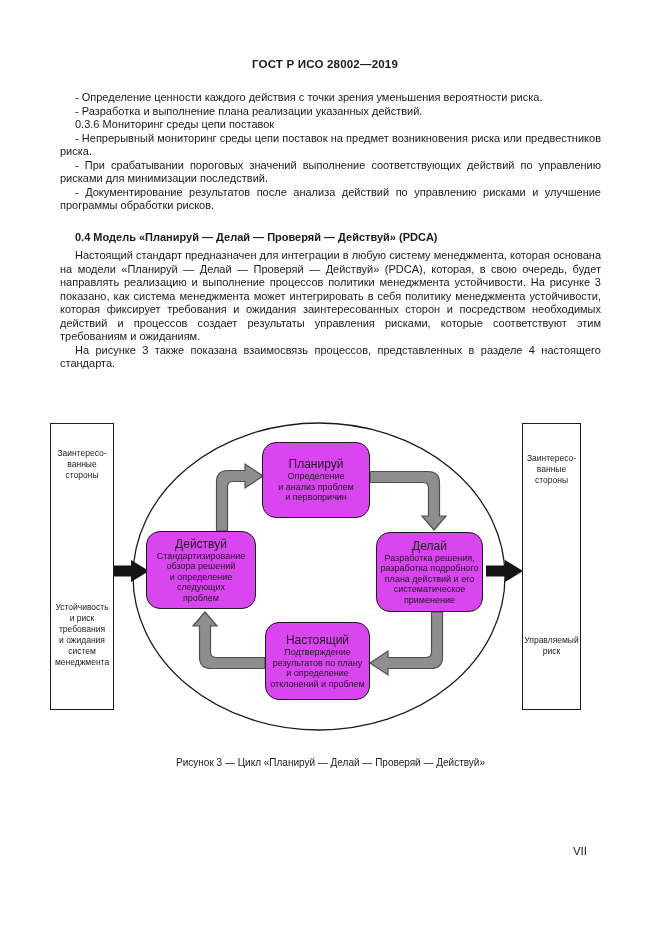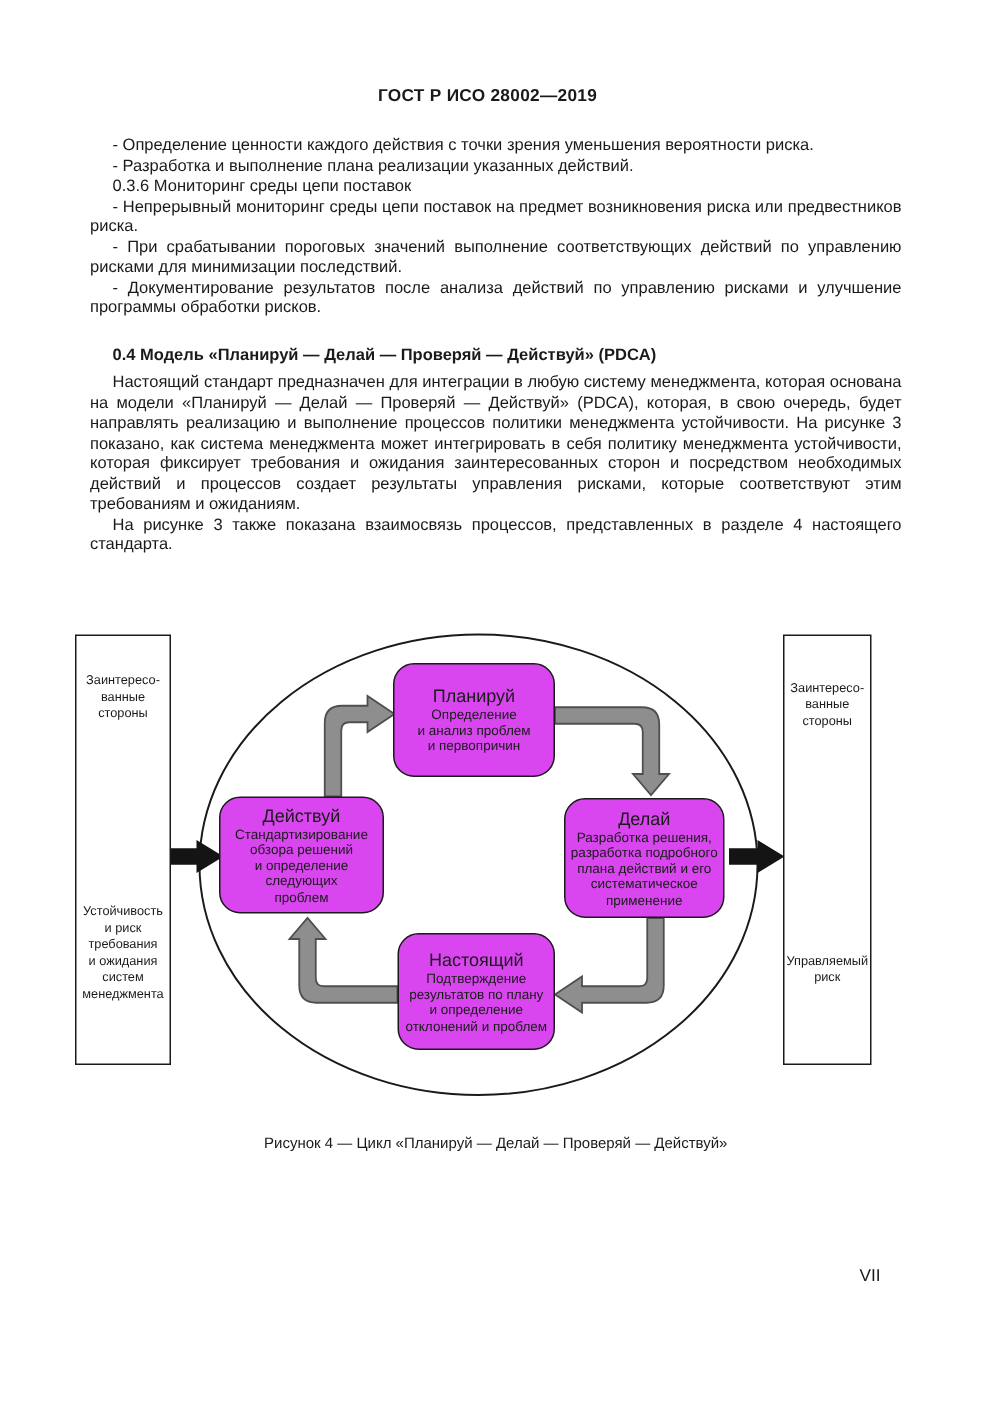--- a/index.html
+++ b/index.html
@@ -121,17 +121,17 @@
 
     <div class="node check">
       <div class="node-title">Настоящий</div>
       <div class="node-desc">Подтверждение
 результатов по плану
 и определение
 отклонений и проблем</div>
     </div>
   </div>
 
-  <div class="caption">Рисунок 4 — Цикл «Планируй — Делай — Проверяй — Действуй»</div>
+  <div class="caption">Рисунок 3 — Цикл «Планируй — Делай — Проверяй — Действуй»</div>
 
   <div class="pageno">VII</div>
 
 </div>
 
 </body></html>

